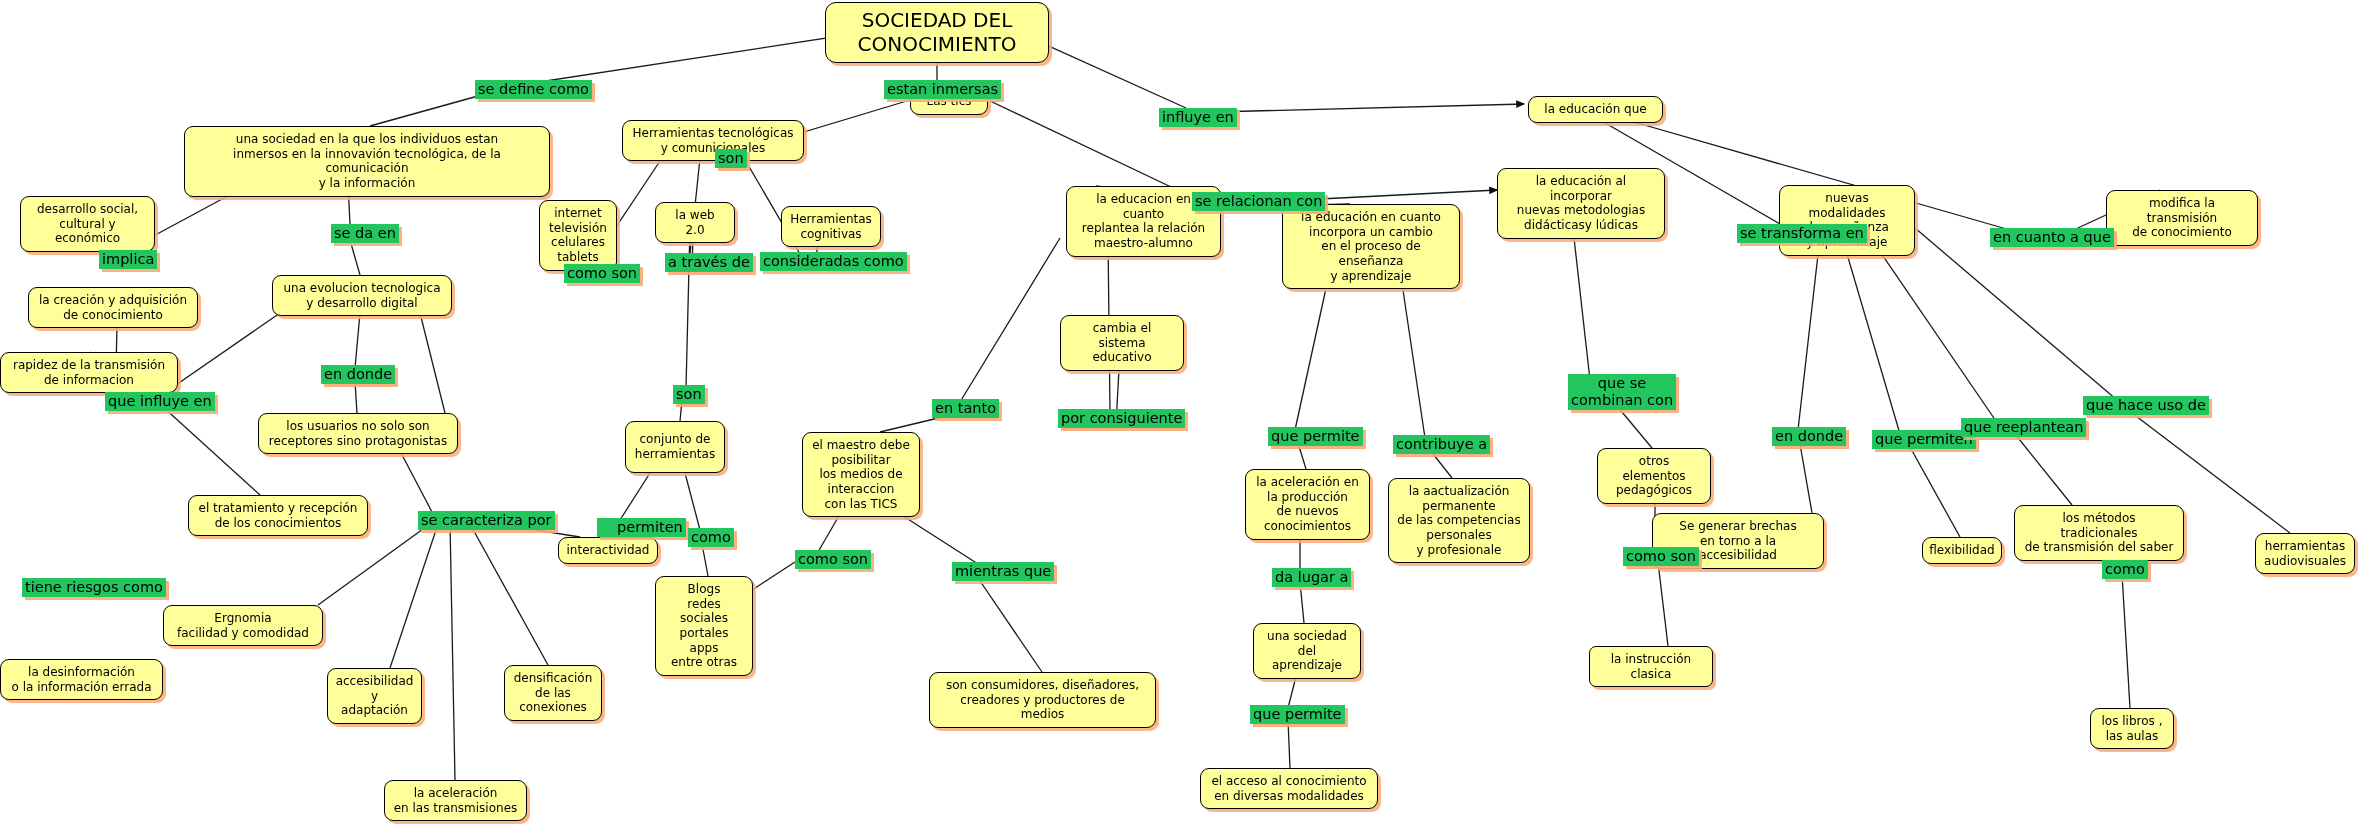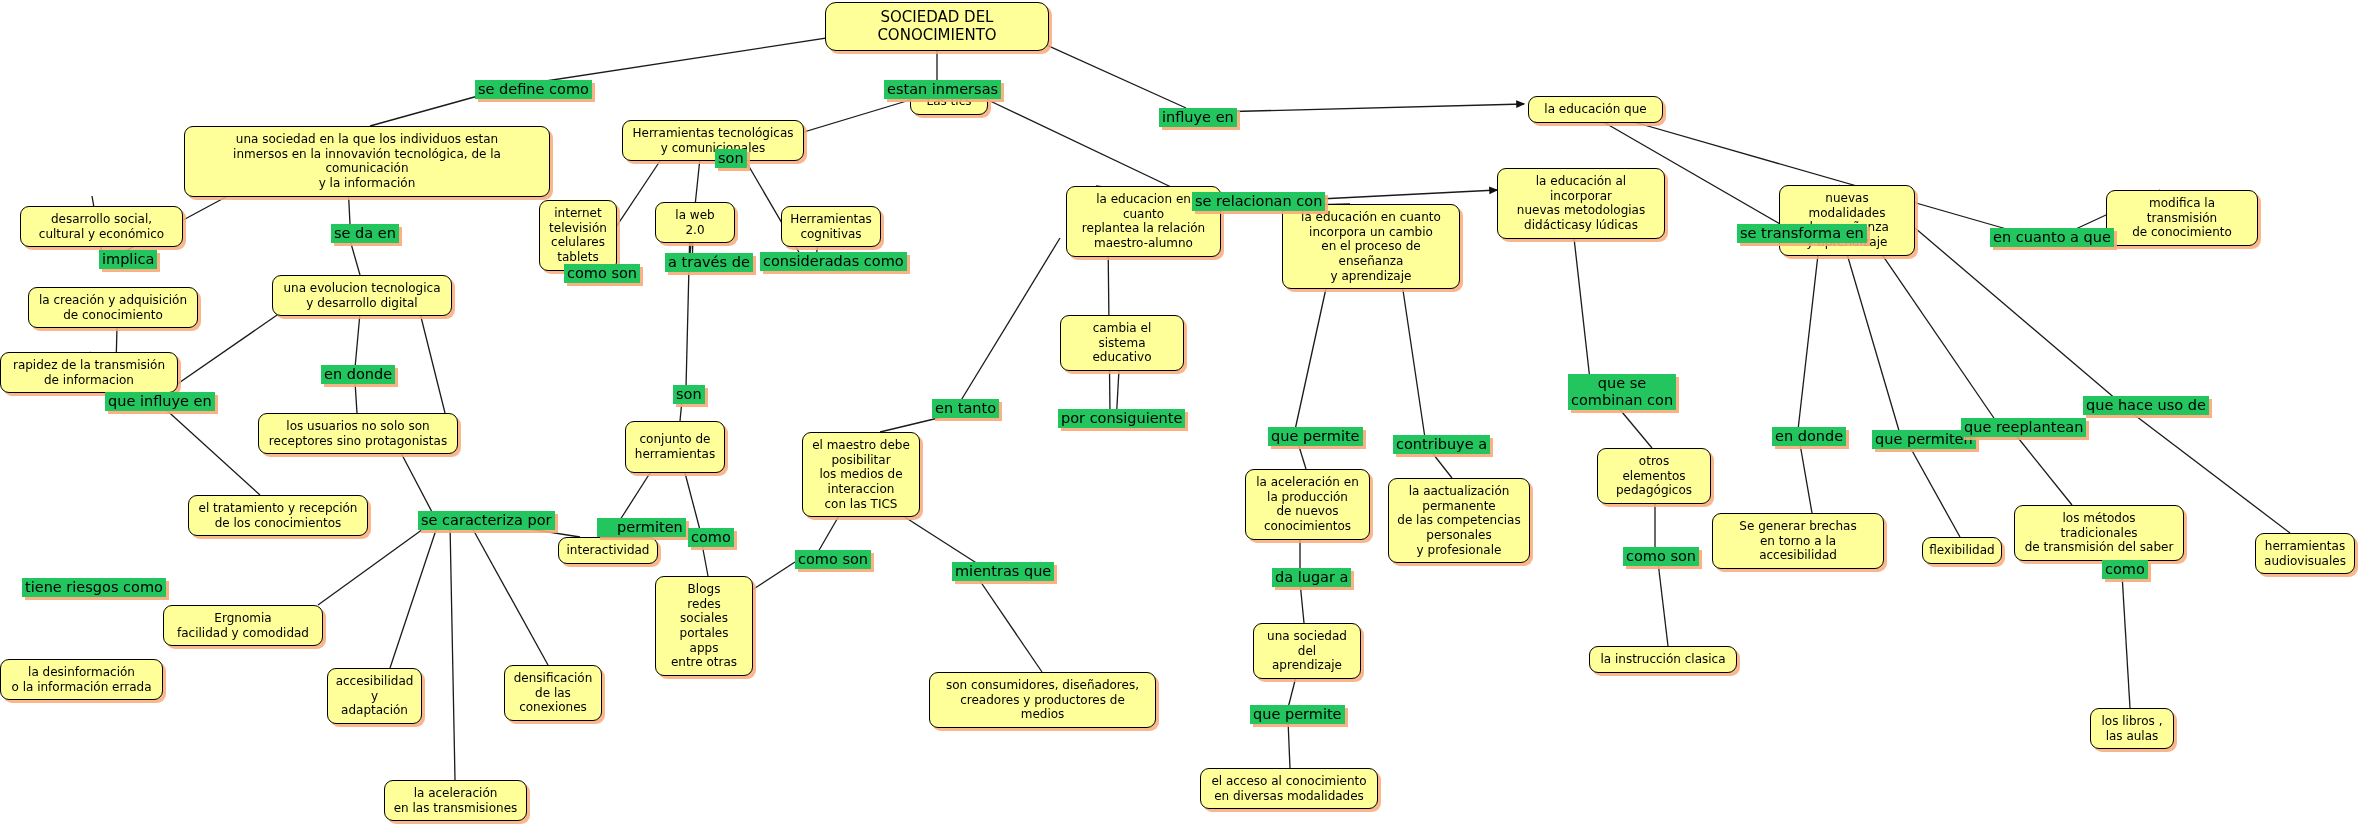--- a/index.html
+++ b/index.html
@@ -26,21 +26,21 @@
     line-height:1.22;
     text-align:center;
     padding:5px 8px;
     box-shadow:3px 3px 0 rgba(250,170,120,.85);
     display:flex;
     align-items:center;
     justify-content:center;
     white-space:pre-line;
     z-index:3;
   }
-  .node.root{ font-size:15px; border-radius:11px; }
+  .node.root{ font-size:20px; border-radius:11px; }
   .linklabel{
     position:absolute;
     background:#22c55e;
     color:#000000;
     font-size:14.5px;
     line-height:1.18;
     padding:1px 3px 1px 3px;
     white-space:pre-line;
     text-align:center;
     box-shadow:3px 3px 0 rgba(250,170,120,.9);
@@ -140,21 +140,21 @@
       <div class="node root" style="left: 825px; top: 2px; width: 224px; min-height: 22px;">SOCIEDAD DEL CONOCIMIENTO</div>
       <div class="node" style="left: 184px; top: 126px; width: 366px; min-height: 58px;">una sociedad en la que los individuos estan
 inmersos en la innovavión tecnológica, de la comunicación
 y la información</div>
       <div class="node" style="left: 910px; top: 88px; width: 78px; min-height: 24px;">Las tics</div>
       <div class="node" style="left: 1528px; top: 96px; width: 135px; min-height: 24px;">la educación que</div>
       <div class="node" style="left: 622px; top: 120px; width: 182px; min-height: 38px;">Herramientas tecnológicas
 y comunicionales</div>
       <div class="node" style="left: 272px; top: 275px; width: 180px; min-height: 38px;">una evolucion tecnologica
 y desarrollo digital</div>
-      <div class="node" style="left: 20px; top: 206px; width: 163px; min-height: 38px;">desarrollo social,
+      <div class="node" style="left: 20px; top: 196px; width: 135px; min-height: 38px;">desarrollo social,
 cultural y económico</div>
       <div class="node" style="left: 539px; top: 200px; width: 78px; min-height: 65px;">internet
 televisión
 celulares
 tablets</div>
       <div class="node" style="left: 655px; top: 202px; width: 80px; min-height: 24px;">la web 2.0</div>
       <div class="node" style="left: 781px; top: 206px; width: 100px; min-height: 38px;">Herramientas
 cognitivas</div>
       <div class="node" style="left: 1018px; top: 186px; width: 155px; min-height: 52px; margin-left: 48px;">la educacion en cuanto
 replantea la relación
@@ -192,21 +192,21 @@
 la producción
 de nuevos
 conocimientos</div>
       <div class="node" style="left: 1388px; top: 478px; width: 142px; min-height: 82px;">la aactualización
 permanente
 de las competencias
 personales
 y profesionale</div>
       <div class="node" style="left: 1597px; top: 448px; width: 114px; min-height: 38px;">otros elementos
 pedagógicos</div>
-      <div class="node" style="left: 1712px; top: 513px; width: 172px; min-height: 38px;">Se generar brechas
+      <div class="node" style="left: 1652px; top: 513px; width: 172px; min-height: 38px;">Se generar brechas
 en torno a la accesibilidad</div>
       <div class="node" style="left: 1922px; top: 537px; width: 80px; min-height: 24px;">flexibilidad</div>
       <div class="node" style="left: 2014px; top: 505px; width: 170px; min-height: 38px;">los métodos tradicionales
 de transmisión del saber</div>
       <div class="node" style="left: 2255px; top: 533px; width: 100px; min-height: 38px;">herramientas
 audiovisuales</div>
       <div class="node" style="left: 163px; top: 605px; width: 160px; min-height: 38px;">Ergnomia
 facilidad y comodidad</div>
       <div class="node" style="left: 327px; top: 668px; width: 95px; min-height: 38px;">accesibilidad
 y adaptación</div>
@@ -220,21 +220,21 @@
 apps
 entre otras</div>
       <div class="node" style="left: 929px; top: 672px; width: 227px; min-height: 38px;">son consumidores, diseñadores,
 creadores y productores de medios</div>
       <div class="node" style="left: 0px; top: 659px; width: 163px; min-height: 38px;">la desinformación
 o la información errada</div>
       <div class="node" style="left: 384px; top: 780px; width: 143px; min-height: 38px;">la aceleración
 en las transmisiones</div>
       <div class="node" style="left: 1253px; top: 623px; width: 108px; min-height: 38px;">una sociedad
 del aprendizaje</div>
-      <div class="node" style="left: 1589px; top: 646px; width: 148px; min-height: 24px;">la instrucción clasica</div>
+      <div class="node" style="left: 1589px; top: 646px; width: 124px; min-height: 24px; border-radius: 7px;">la instrucción clasica</div>
       <div class="node" style="left: 1200px; top: 768px; width: 178px; min-height: 38px;">el acceso al conocimiento
 en diversas modalidades</div>
       <div class="node" style="left: 2090px; top: 708px; width: 84px; min-height: 38px;">los libros ,
 las aulas</div>
     </div>
   <div id="label-layer">
       <div class="linklabel" style="left: 475px; top: 80px;">se define como</div>
       <div class="linklabel" style="left: 884px; top: 80px;">estan inmersas</div>
       <div class="linklabel" style="left: 1159px; top: 108px;">influye en</div>
       <div class="linklabel" style="left: 715px; top: 149px;">son</div>

